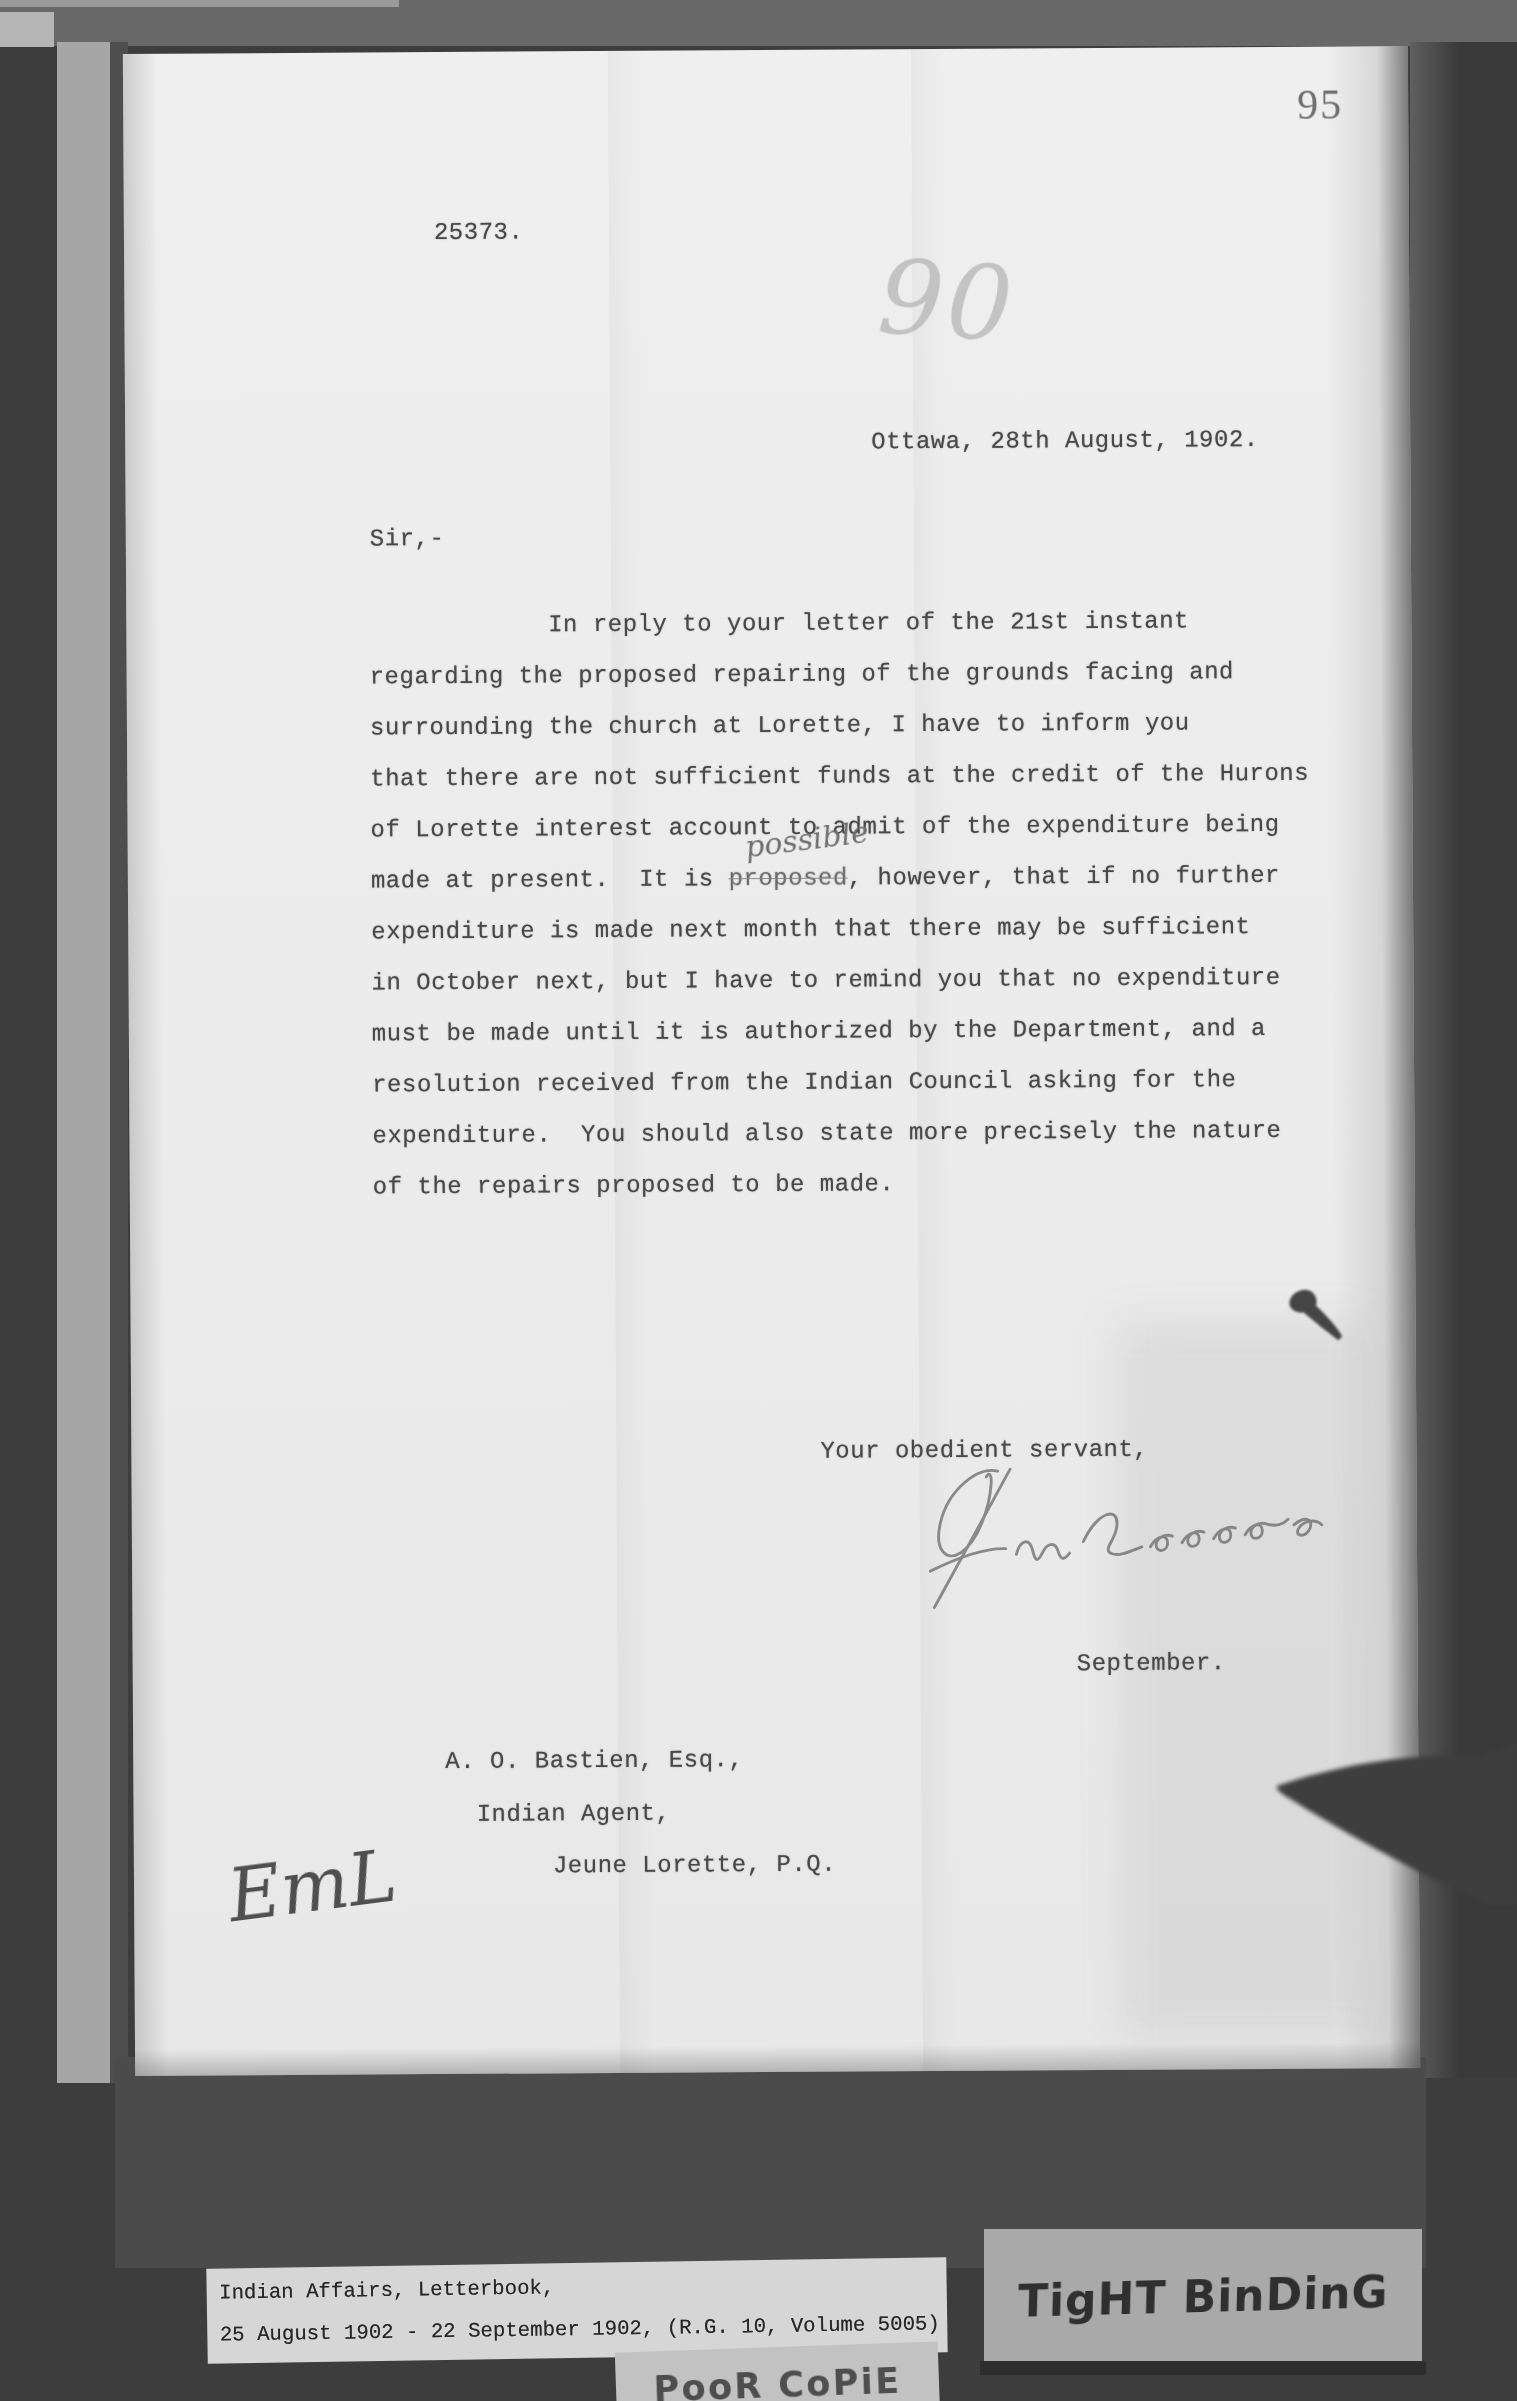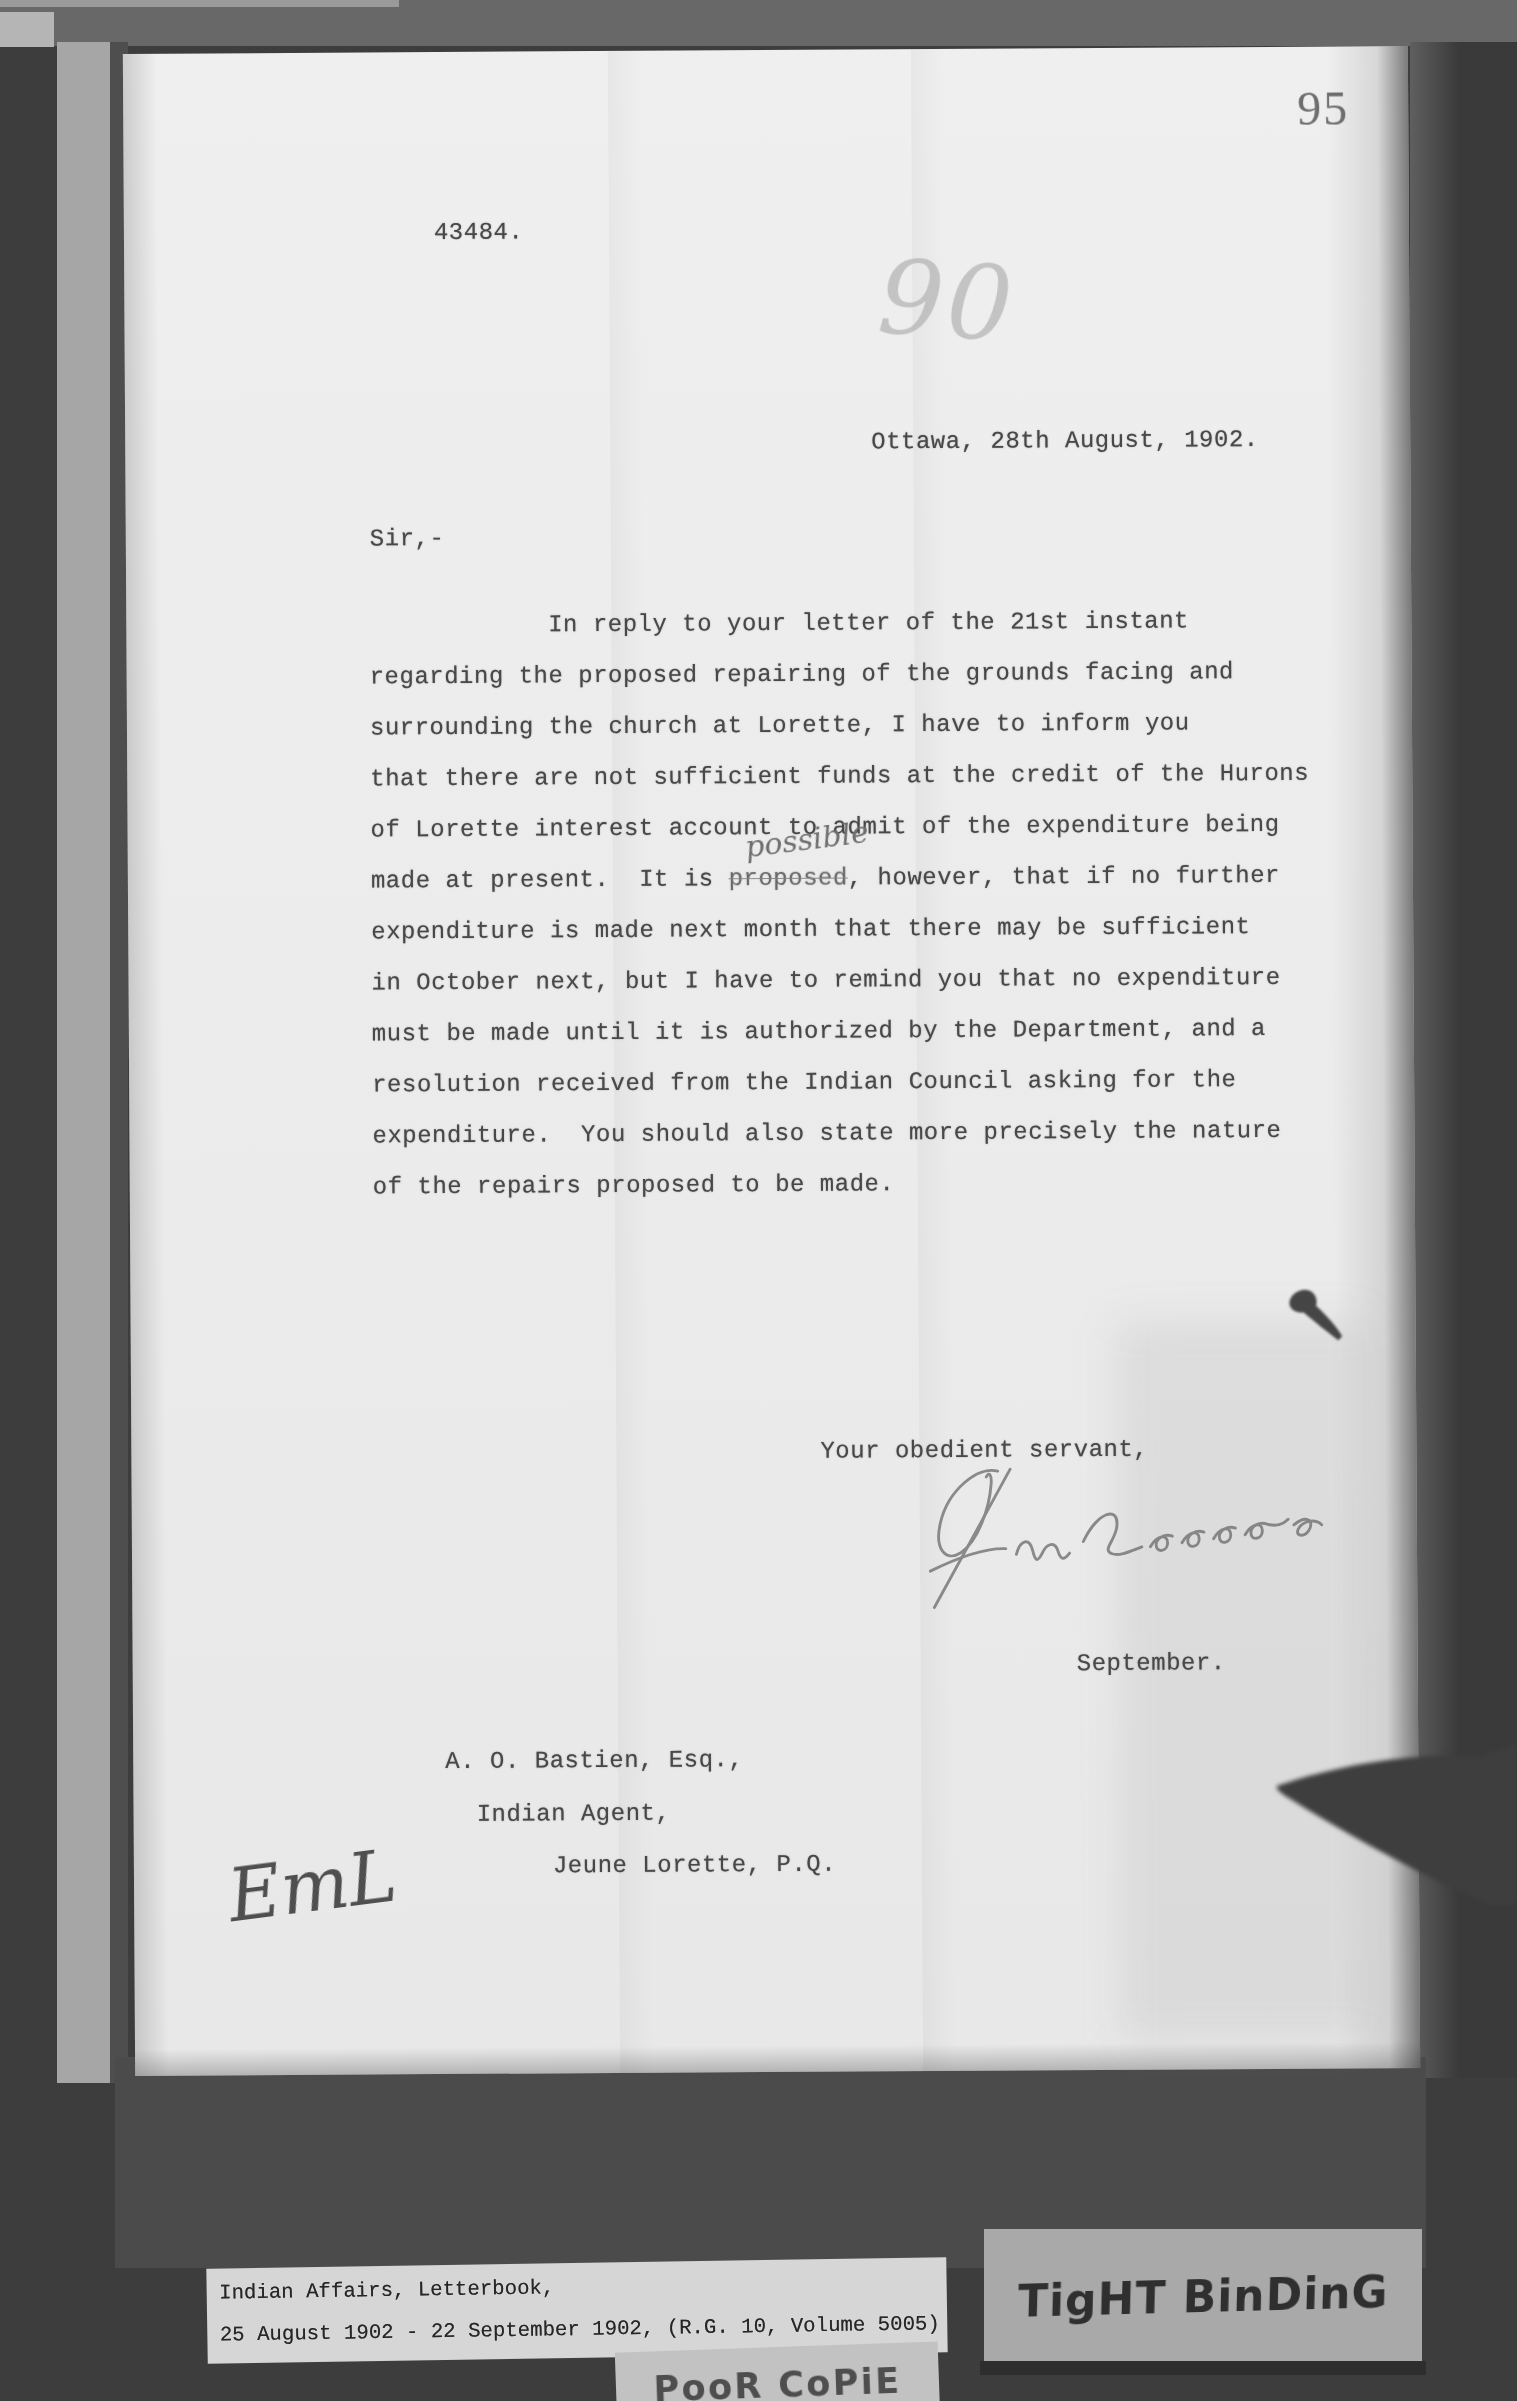--- a/index.html
+++ b/index.html
@@ -20,21 +20,21 @@
         background:
           linear-gradient(to right, rgba(110,110,110,.28), rgba(255,255,255,0) 34px),
           linear-gradient(to left, rgba(45,45,45,.6), rgba(120,120,120,.2) 31px, rgba(255,255,255,0) 82px),
           linear-gradient(to top, rgba(70,70,70,.32), rgba(255,255,255,0) 26.4px),
           linear-gradient(180deg,#efefef,#e8e8e8);}
   .fold{position:absolute;top:0;height:100%;width:34px;background:linear-gradient(to right,rgba(0,0,0,.035),rgba(0,0,0,0));}
   .wash{position:absolute;left:985px;top:1273px;width:250px;height:720px;background:rgba(120,120,120,.13);filter:blur(19px);}
   .typed{position:absolute;color:#484848;font-size:24px;letter-spacing:0.5px;white-space:pre;
          text-shadow:0 0 1.4px rgba(70,70,70,.55);}
   .page-number{position:absolute;left:1174px;top:34px;width:106px;font-family:"Liberation Serif","DejaVu Serif",serif;
-         font-size:48px;color:#6e6e6e;filter:blur(0.5px);letter-spacing:1.9px;}
+         font-size:42px;color:#6e6e6e;filter:blur(0.5px);letter-spacing:1.9px;}
   .file-number{left:310px;top:167px;}
   .pencil-note{position:absolute;left:754px;top:192px;font-family:"DejaVu Serif","Liberation Serif",serif;
          font-style:italic;font-size:103px;color:#a8a8a8;opacity:.6;transform:rotate(4deg);
          filter:blur(0.7px);letter-spacing:2.9px;font-weight:400;}
   .dateline{left:746px;top:379px;}
   .salutation{left:244px;top:473px;}
   .body{position:absolute;left:243px;top:548px;width:1033px;}
   .bline{height:51px;line-height:51px;font-size:24px;letter-spacing:0.5px;white-space:pre;
          color:#484848;text-shadow:0 0 1.4px rgba(70,70,70,.55);}
   .struck{text-decoration:line-through;text-decoration-thickness:1.4px;text-decoration-color:rgba(110,110,110,.85);
@@ -78,21 +78,21 @@
   <div class="film-left-strip"></div>
   <div class="film-left-gap"></div>
   <div class="below-page"></div>
 
   <div class="page">
     <div class="fold" style="left:485px;"></div>
     <div class="fold" style="left:788px;"></div>
     <div class="wash"></div>
 
     <div class="page-number">95</div>
-    <div class="typed file-number">43484.</div>
+    <div class="typed file-number">25373.</div>
     <div class="pencil-note">90</div>
     <div class="typed dateline">Ottawa, 28th August, 1902.</div>
     <div class="typed salutation">Sir,-</div>
 
     <div class="body">
       <div class="bline">            In reply to your letter of the 21st instant</div>
       <div class="bline">regarding the proposed repairing of the grounds facing and</div>
       <div class="bline">surrounding the church at Lorette, I have to inform you</div>
       <div class="bline">that there are not sufficient funds at the credit of the Hurons</div>
       <div class="bline">of Lorette interest account to admit of the expenditure being</div>

